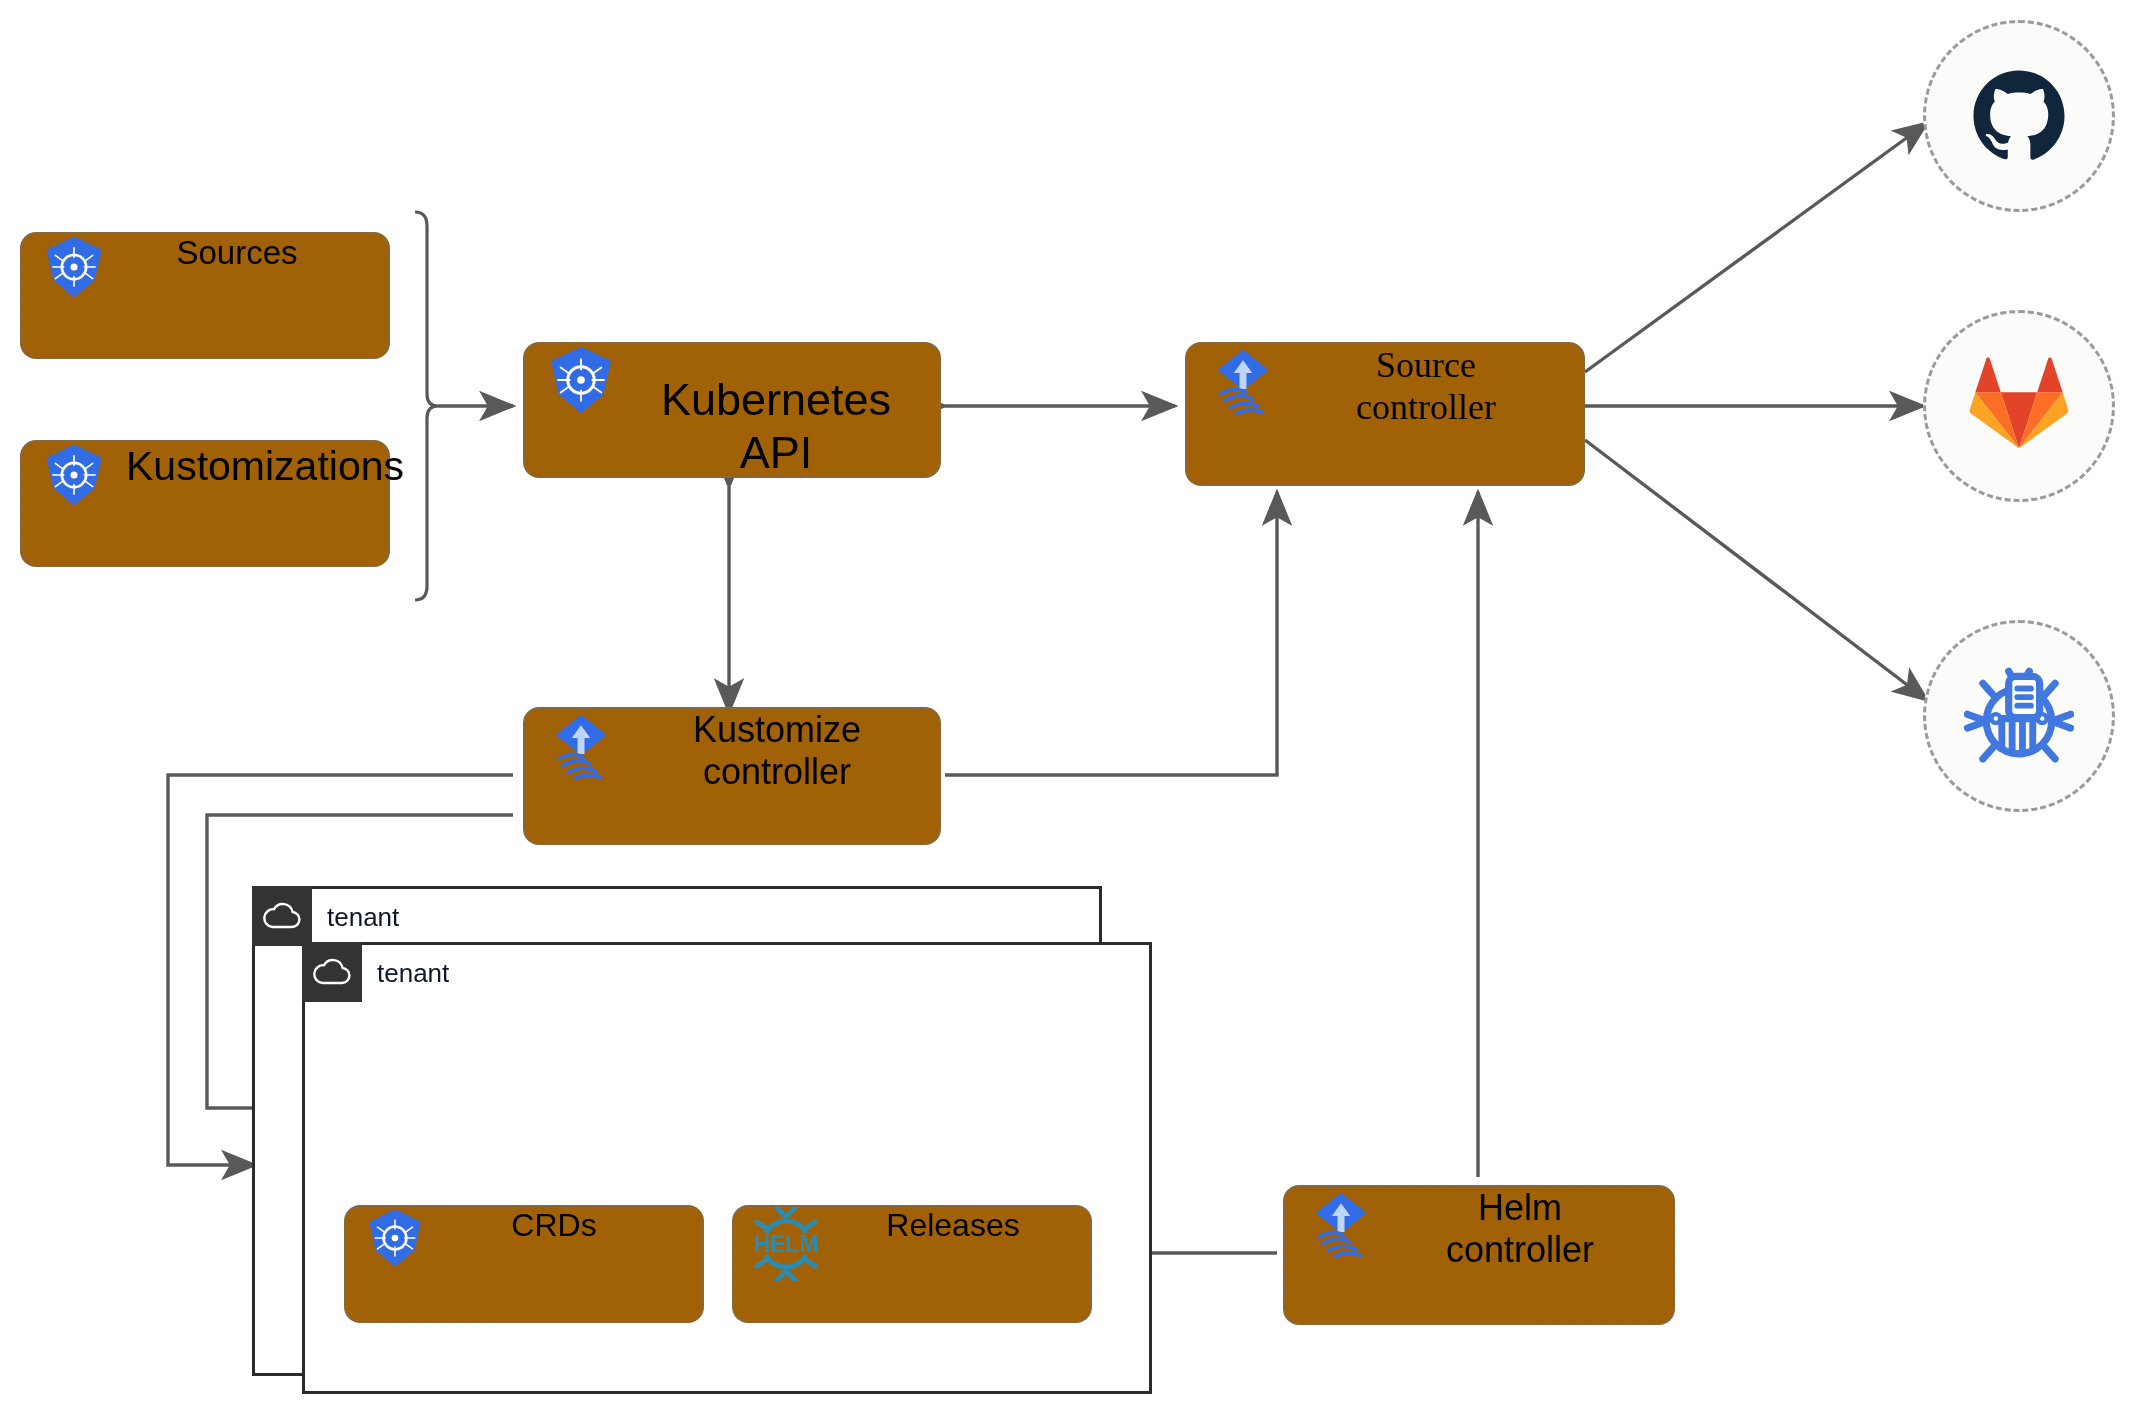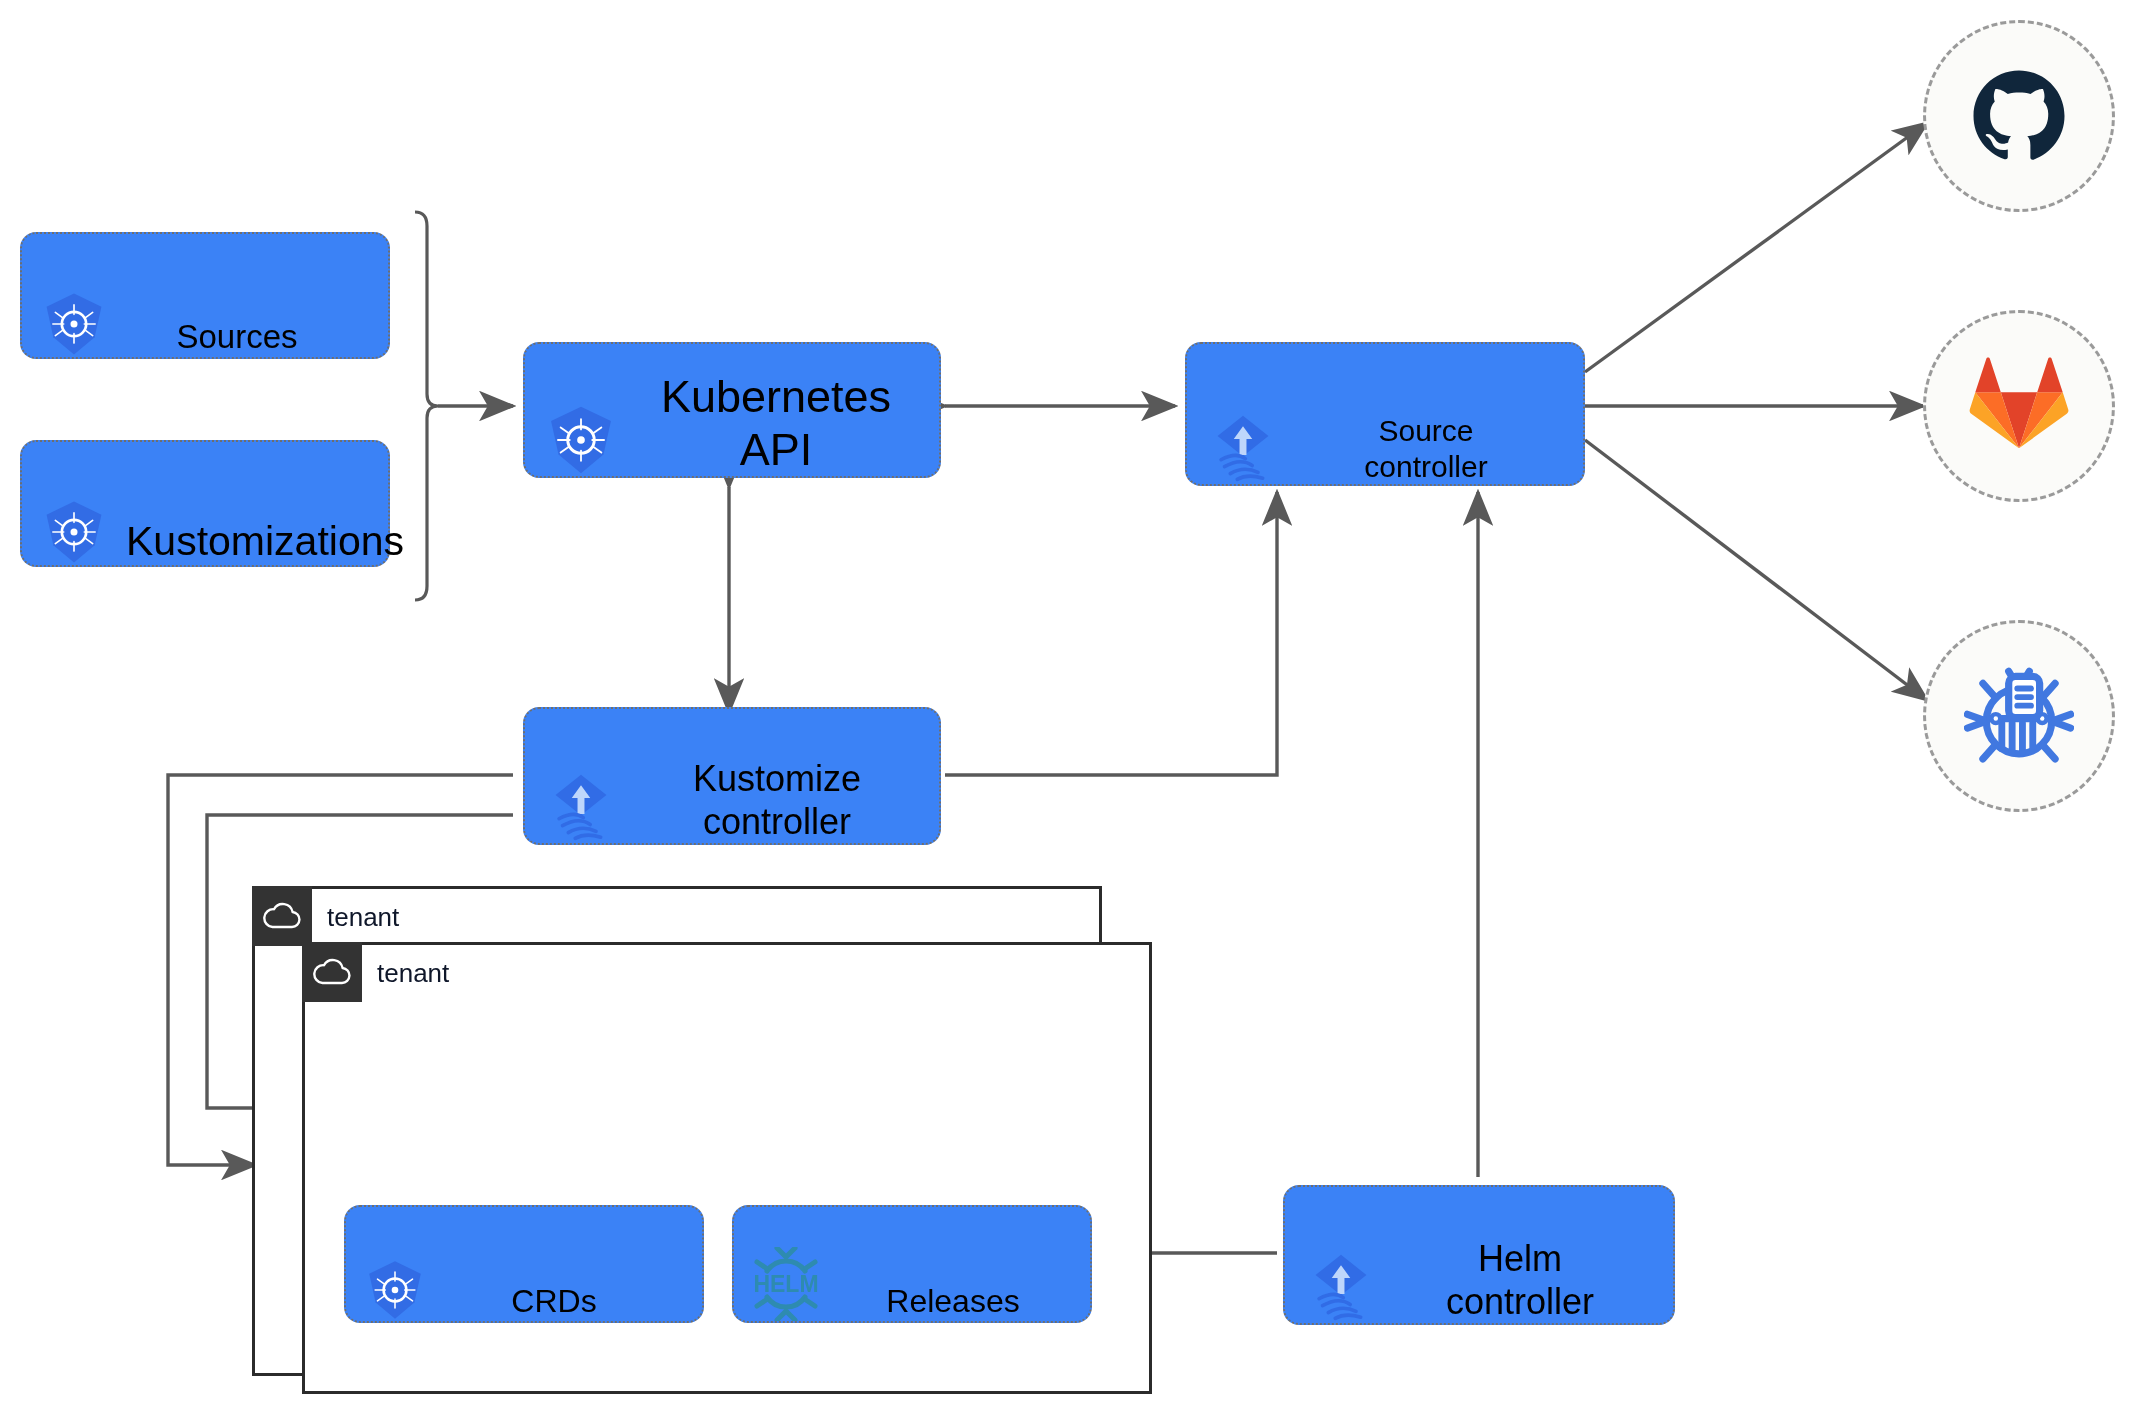--- a/index.html
+++ b/index.html
@@ -23,25 +23,25 @@
     left: 0; top: 0;
     width: 2144px;
     height: 1407px;
     pointer-events: none;
     z-index: 5;
   }
   
   .card {
     position: absolute;
     box-sizing: border-box;
-    background: #3b82f6;
+    background: #a16207;
     border: 2px dotted #6e6e6e;
     border-radius: 16px;
     display: flex;
-    align-items: flex-end;
+    align-items: flex-start;
     z-index: 10;
   }
   .card .ico {
     flex: 0 0 auto;
     display: flex;
     align-items: center;
     justify-content: center;
   }
   .card .cap {
     flex: 1 1 auto;
@@ -189,21 +189,21 @@
         <path d="M32 5 54 22.5 32 40 10 22.5z" fill="#316ce6"></path>
         <path d="M32 14 40 25 35 25 35 39 29 39 29 25 24 25z" fill="#bed6fb"></path>
         <g stroke="#316ce6" stroke-width="3.1" fill="none" stroke-linecap="round">
           <path d="M13 43 Q26 36 34 42"></path>
           <path d="M16 49 Q30 41 40 48"></path>
           <path d="M21 55 Q33 48 45 54"></path>
           <path d="M27 60 Q36 55 49 59"></path>
         </g>
       </svg>
     </span>
-    <span class="cap" style="font-size:30px; padding-right:30px;">Source
+    <span class="cap" style="font-size:36px; padding-right:30px;font-family:Liberation Serif, serif;">Source
 controller</span>
   </div>
 
   <div class="card" style="left:523px; top:707px; width:418px; height:138px;">
     <span class="ico" style="width:112px;">
       <svg width="74" height="74" viewBox="0 0 64 64" aria-hidden="true">
         <path d="M32 5 54 22.5 32 40 10 22.5z" fill="#316ce6"></path>
         <path d="M32 14 40 25 35 25 35 39 29 39 29 25 24 25z" fill="#bed6fb"></path>
         <g stroke="#316ce6" stroke-width="3.1" fill="none" stroke-linecap="round">
           <path d="M13 43 Q26 36 34 42"></path>

